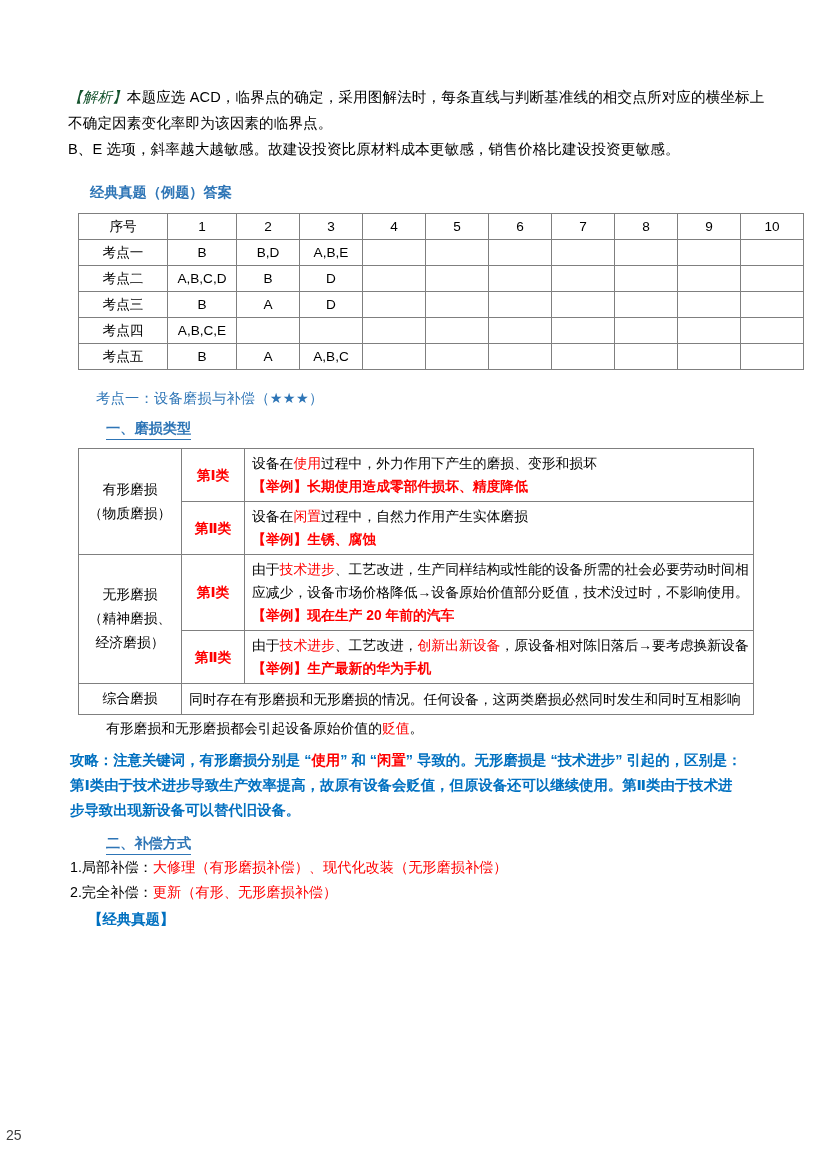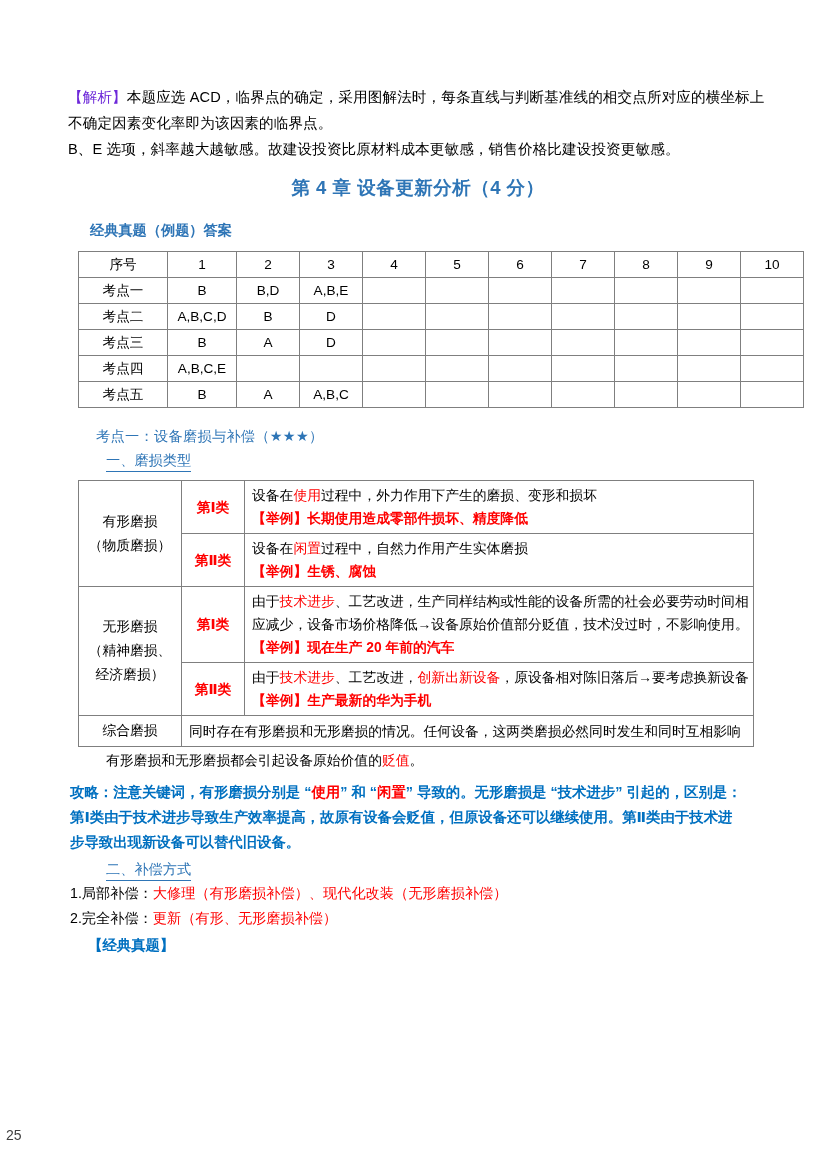--- a/index.html
+++ b/index.html
@@ -24,21 +24,21 @@
   }
 
   
   .line {
     font-size: 14.6px;
     line-height: 26px;
     letter-spacing: 0.1px;
     white-space: nowrap;
   }
   .opt { padding-left: 4px; }
-  .blue { color: #6d28d9; }
+  .blue { color: #14532d; font-style: italic; }
   .red { color: #ff0000; }
   .b { font-weight: bold; }
 
   
   .chapter-title {
     text-align: center;
     font-size: 18.5px;
     font-weight: bold;
     color: #2e75b6;
     margin-top: 13px;
@@ -81,23 +81,23 @@
   .point-head {
     color: #2e75b6;
     font-weight: normal;
     font-size: 14.2px;
     margin-top: 19px;
     margin-left: 28px;
     letter-spacing: 0.3px;
   }
   .section-head {
     color: #2e75b6;
-    font-weight: normal;
+    font-weight: bold;
     font-size: 14.2px;
-    margin-top: 5px;
+    margin-top: 11px;
     margin-left: 38px;
     display: inline-block;
     border-bottom: 1.6px solid #2e75b6;
     padding-bottom: 1px;
   }
   .section-head-wrap { margin: 0; }
 
   
   .wear {
     margin-top: 8px;
@@ -185,21 +185,20 @@
 
 <div class="page">
 
 
   <div class="line">
     <span class="blue">【解析】</span><span>本题应选 ACD，临界点的确定，采用图解法时，每条直线与判断基准线的相交点所对应的横坐标上</span>
   </div>
   <div class="line">不确定因素变化率即为该因素的临界点。</div>
   <div class="line">B、E 选项，斜率越大越敏感。故建设投资比原材料成本更敏感，销售价格比建设投资更敏感。</div>
 
-  <div class="chapter-title">第 4 章 设备更新分析（4 分）</div>
 
   <div class="sub-head">经典真题（例题）答案</div>
 
   <table class="answers">
     <tbody>
       <tr>
         <td class="rowhead">序号</td>
         <td class="c1">1</td>
         <td class="cn">2</td>
         <td class="cn">3</td>

